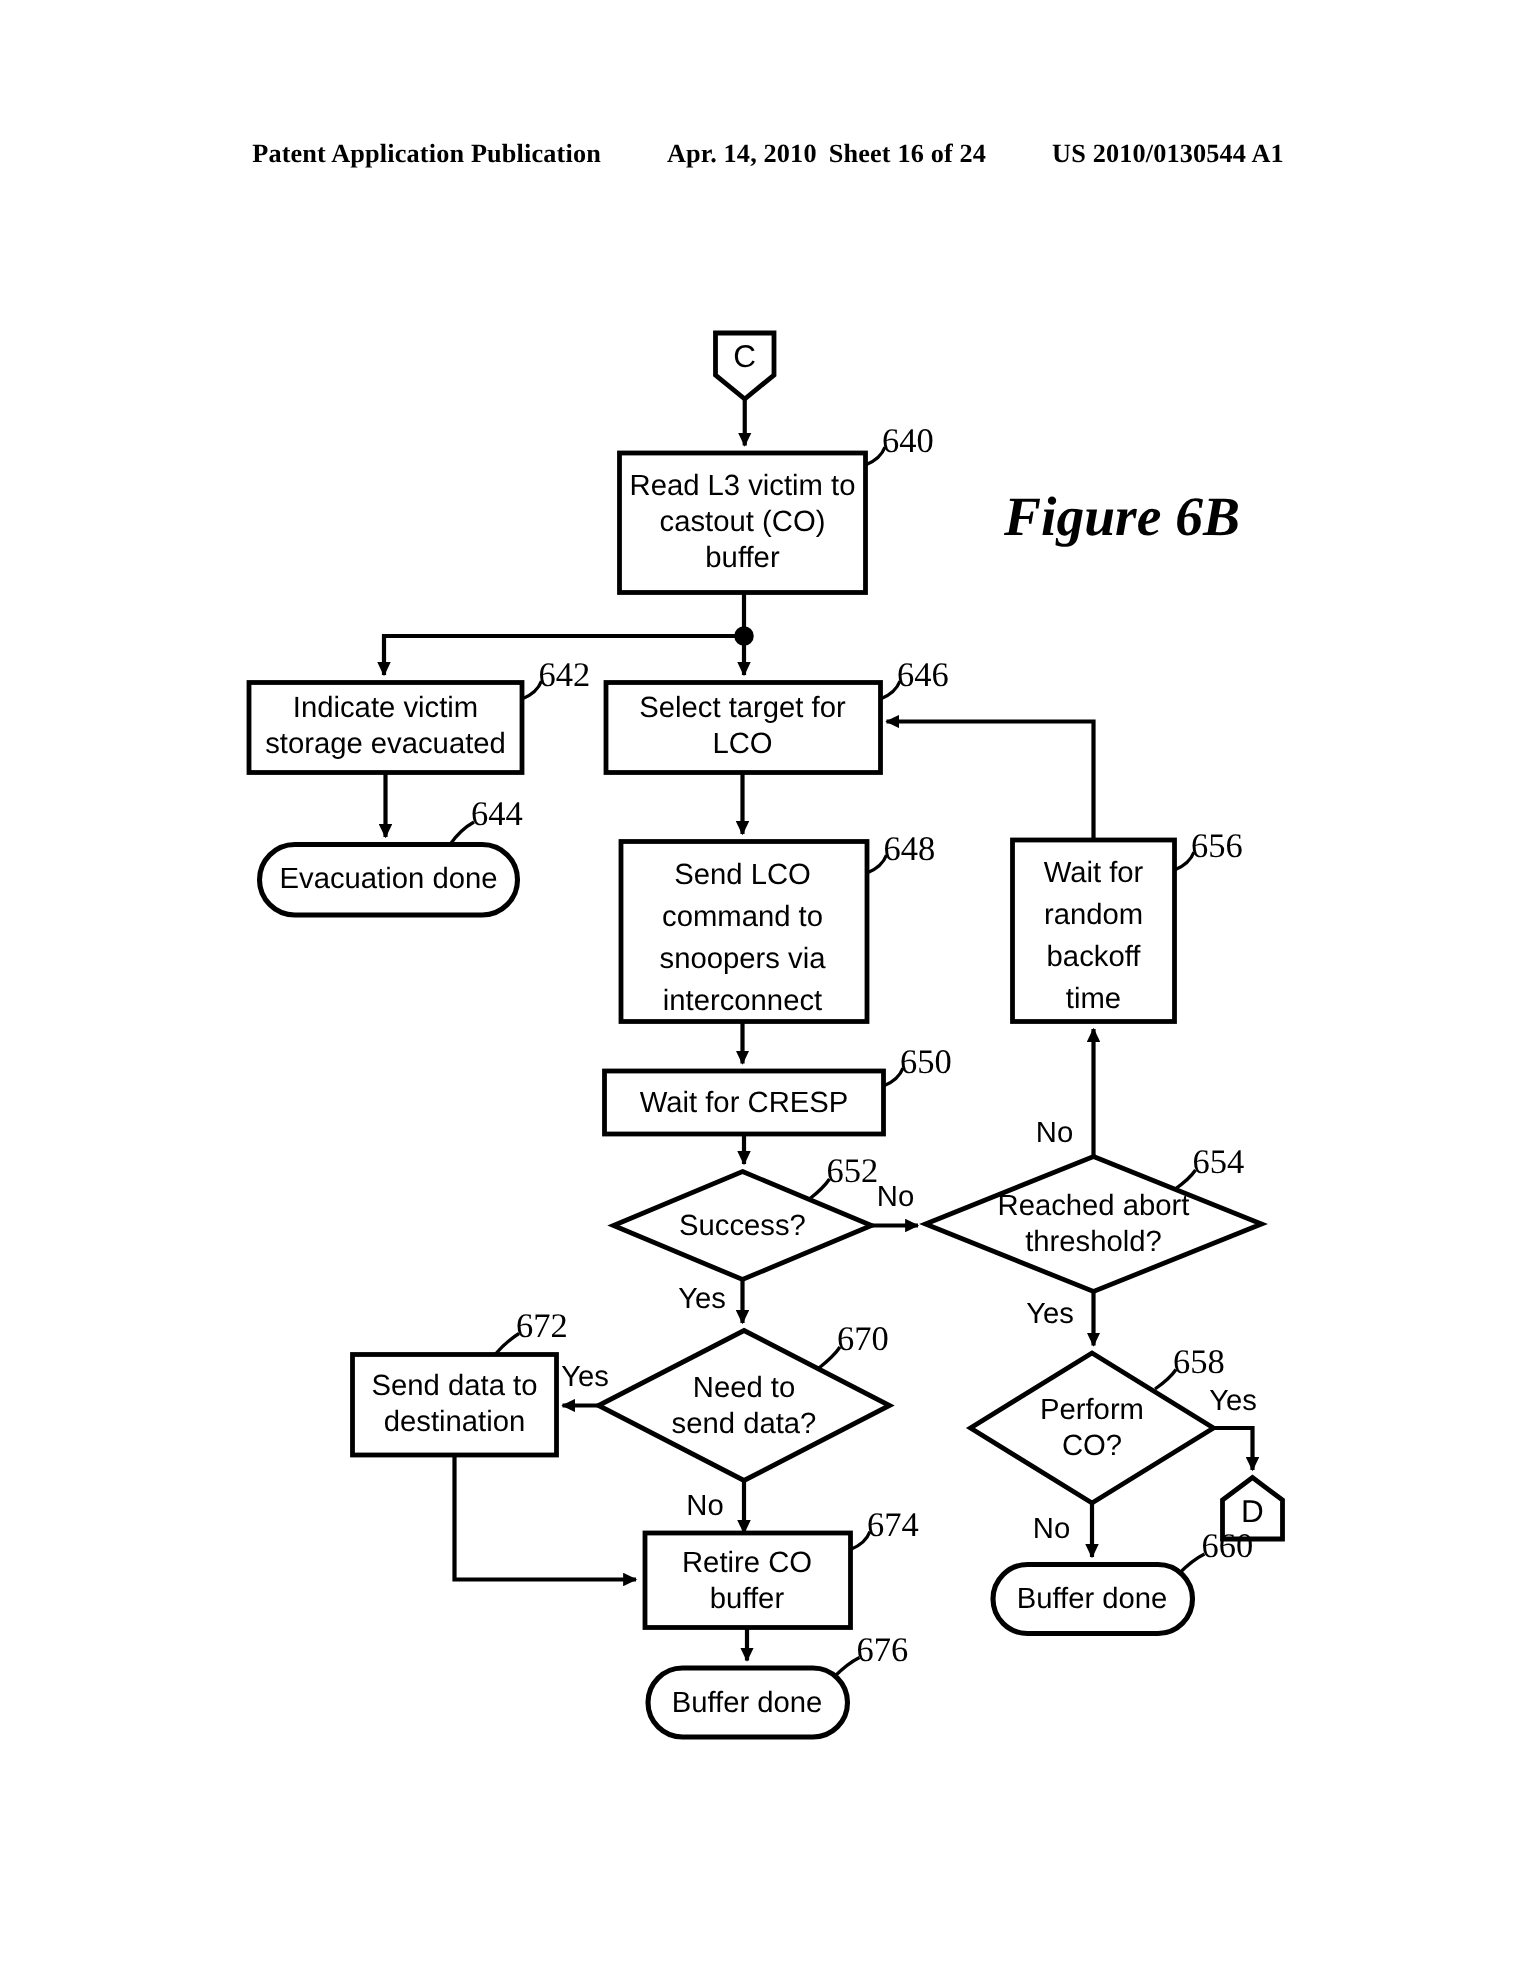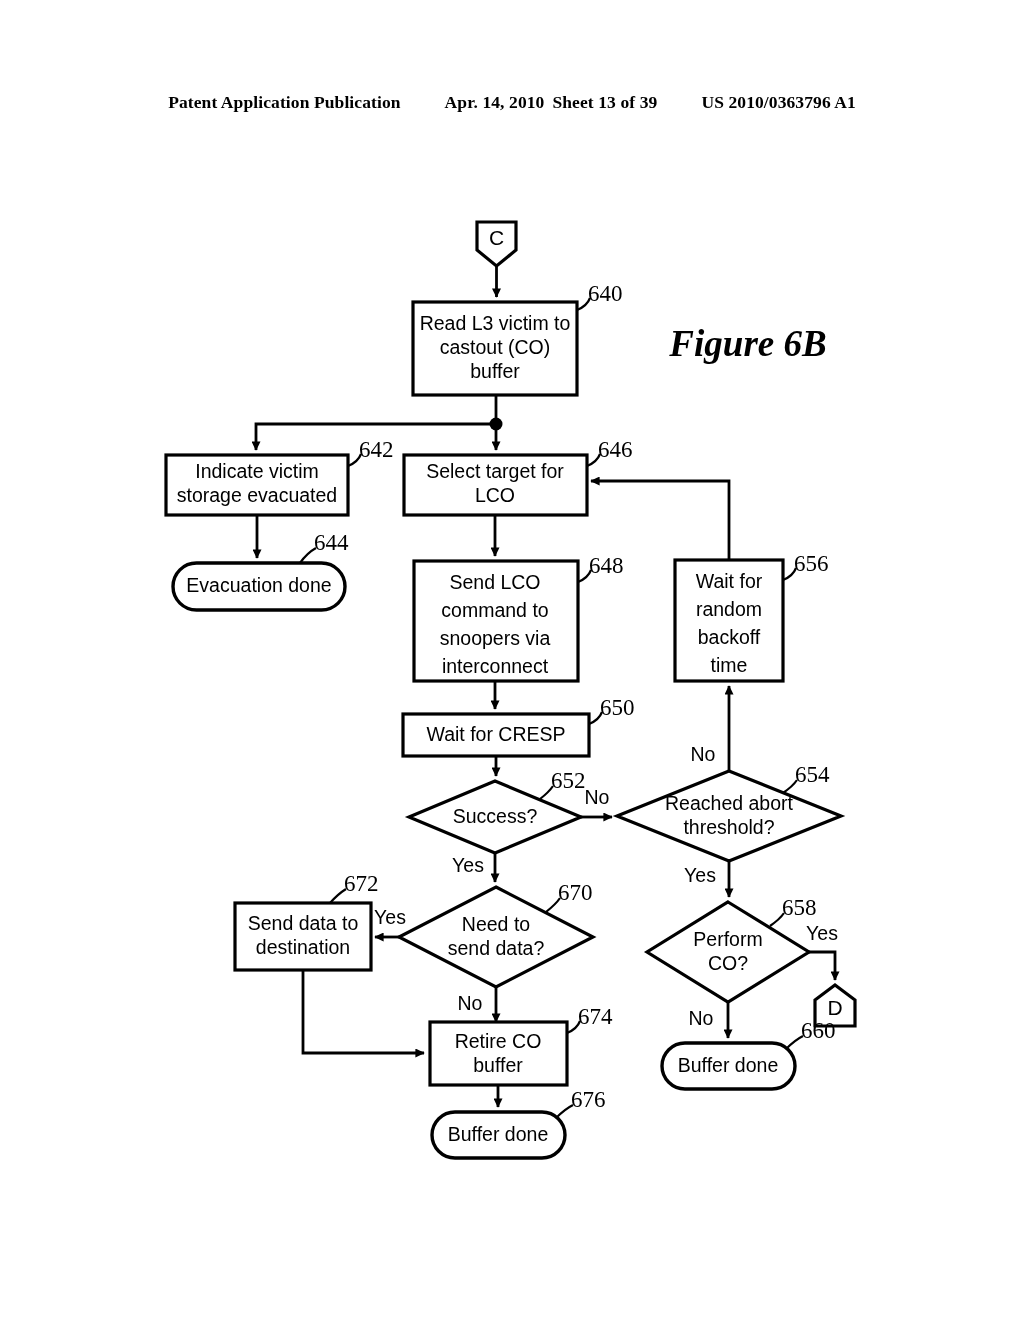--- a/index.html
+++ b/index.html
@@ -106,22 +106,22 @@
     text-anchor: middle;
     dominant-baseline: middle;
   }
 </style>
 </head>
 <body>
 
 <div id="page-header">
   <span class="hdr-pub">Patent Application Publication</span>
   <span class="hdr-date">Apr. 14, 2010</span>
-  <span class="hdr-sheet">Sheet 13 of 39</span>
-  <span class="hdr-num">US 2010/0363796 A1</span>
+  <span class="hdr-sheet">Sheet 16 of 24</span>
+  <span class="hdr-num">US 2010/0130544 A1</span>
 </div>
 
 <div id="figure-canvas">
 <svg width="1024" height="1320" viewBox="0 0 1024 1320" xmlns="http://www.w3.org/2000/svg">
 
   <defs>
     <marker id="ah" markerWidth="10" markerHeight="9" refX="8.6" refY="4.5" orient="auto" markerUnits="userSpaceOnUse">
       <path d="M0,0 L9.4,4.5 L0,9 Z" fill="#000000"></path>
     </marker>
   </defs>

